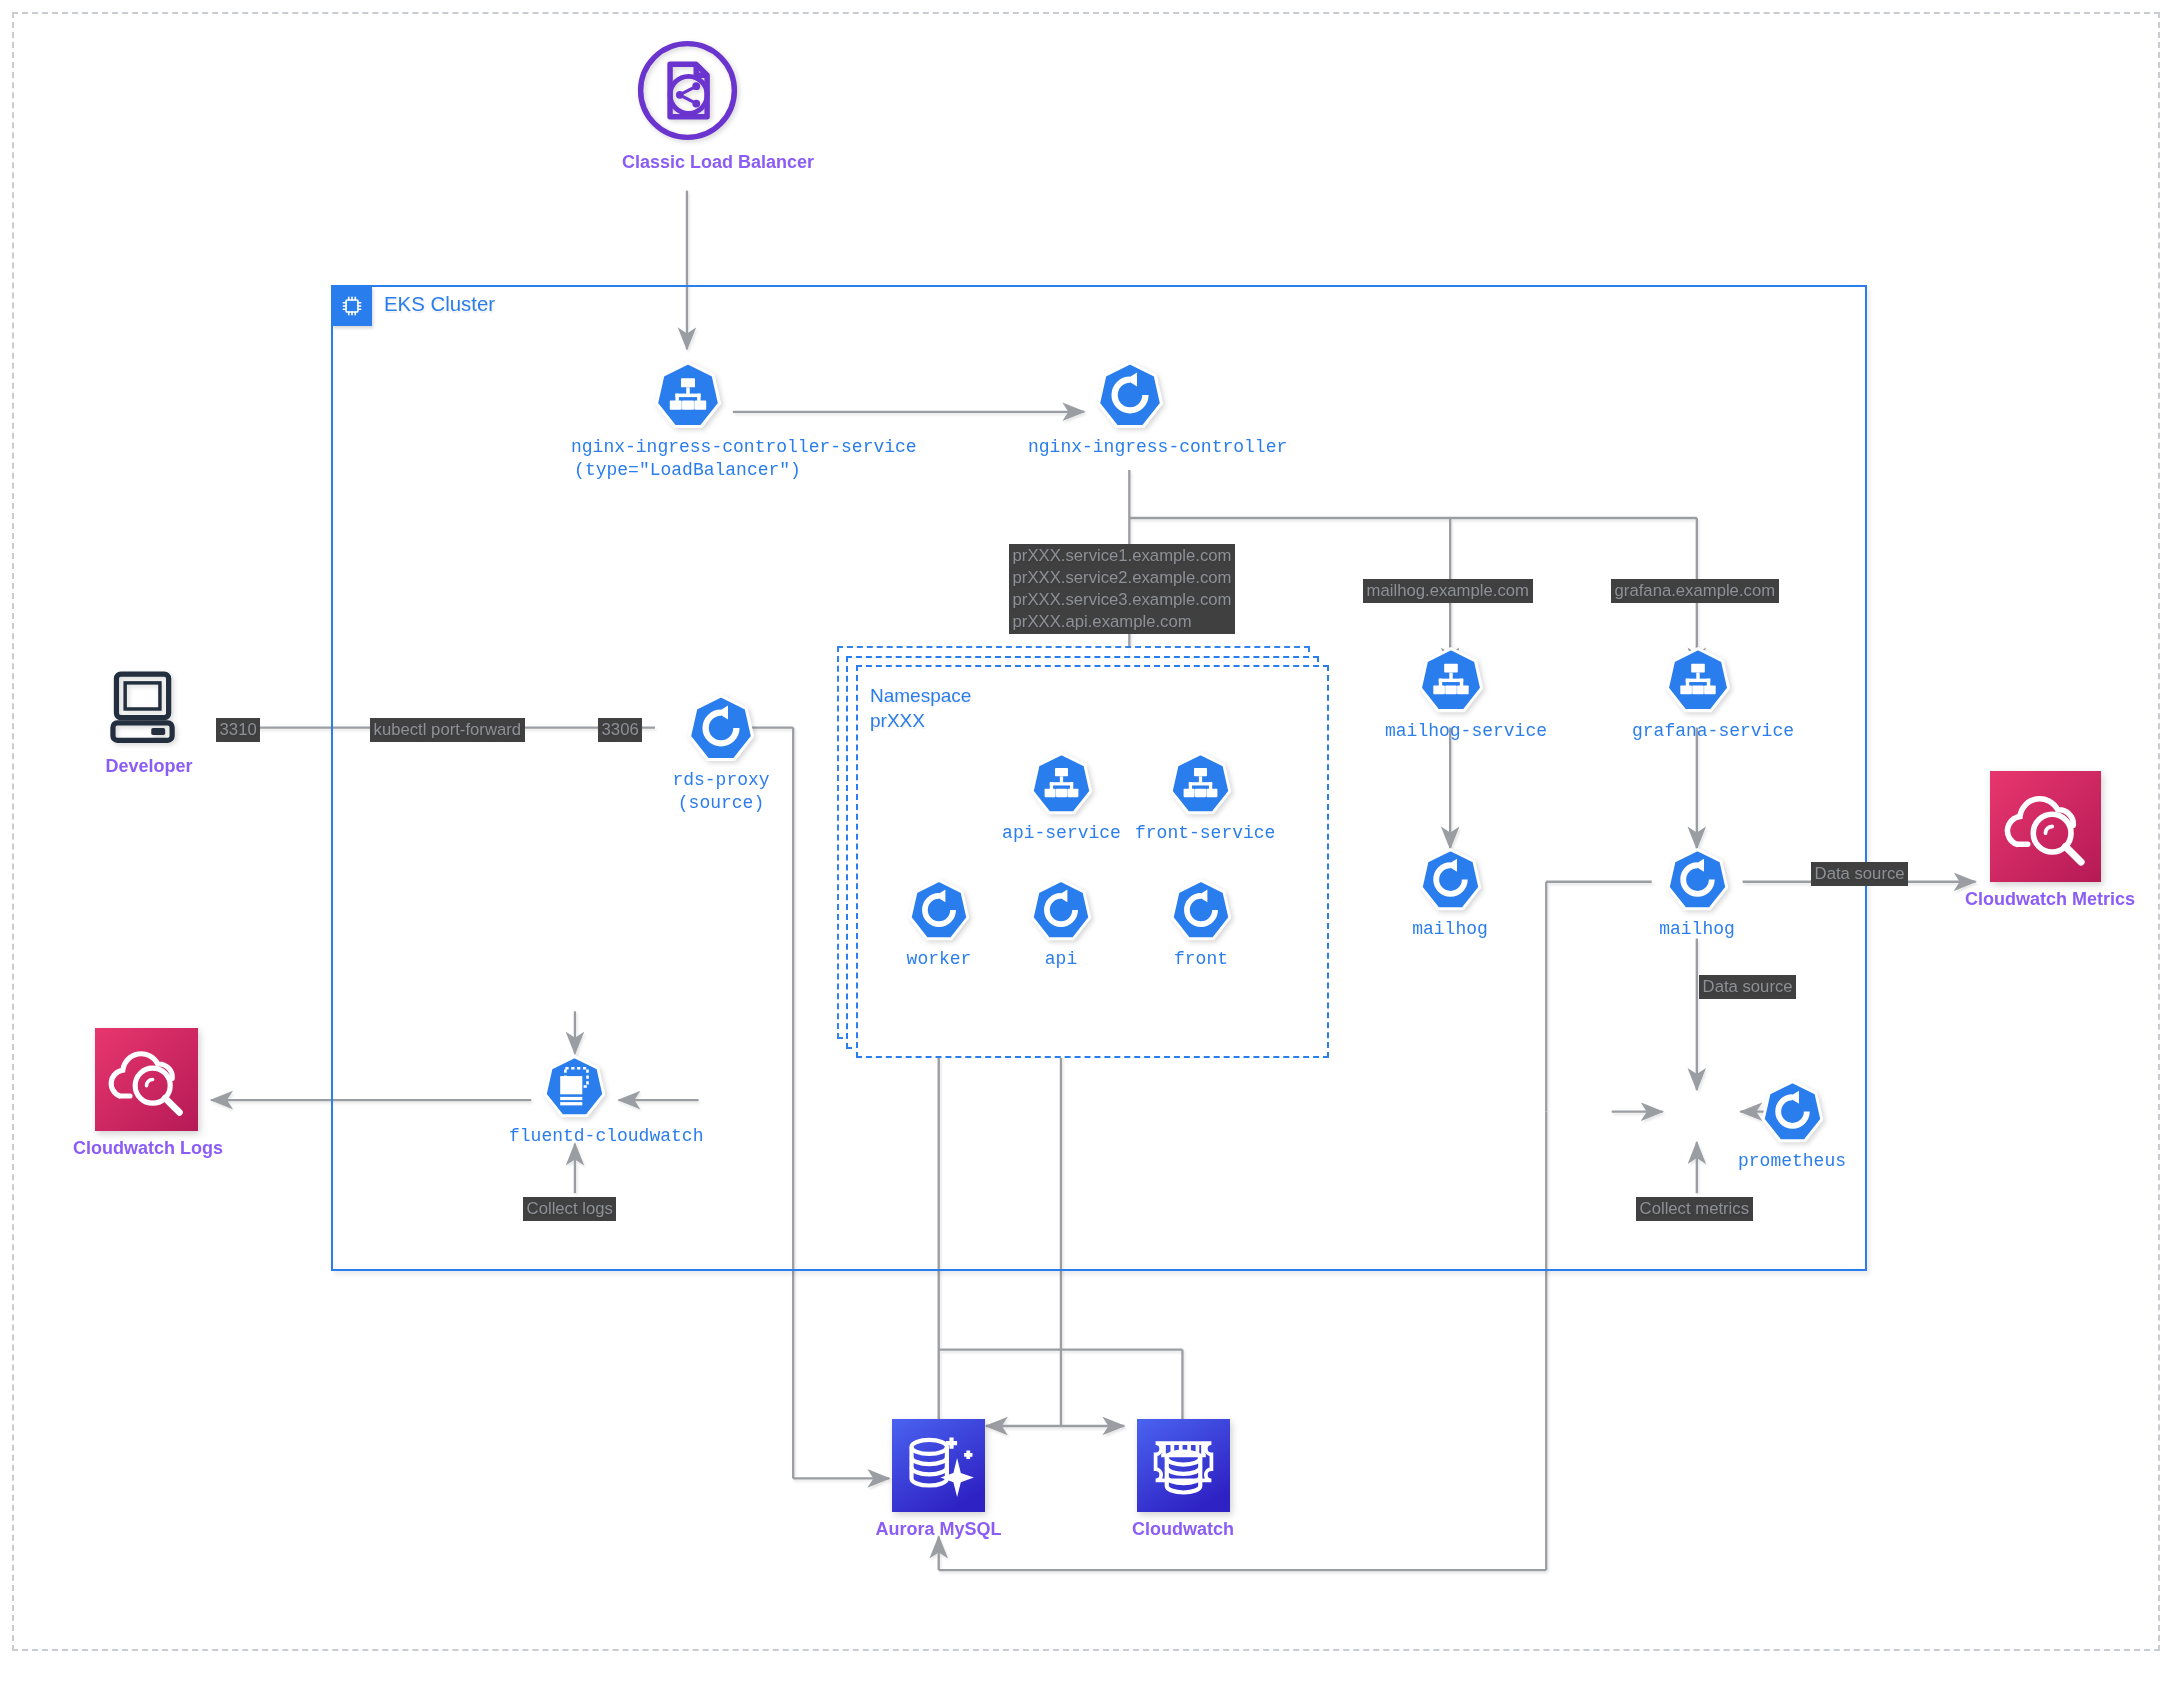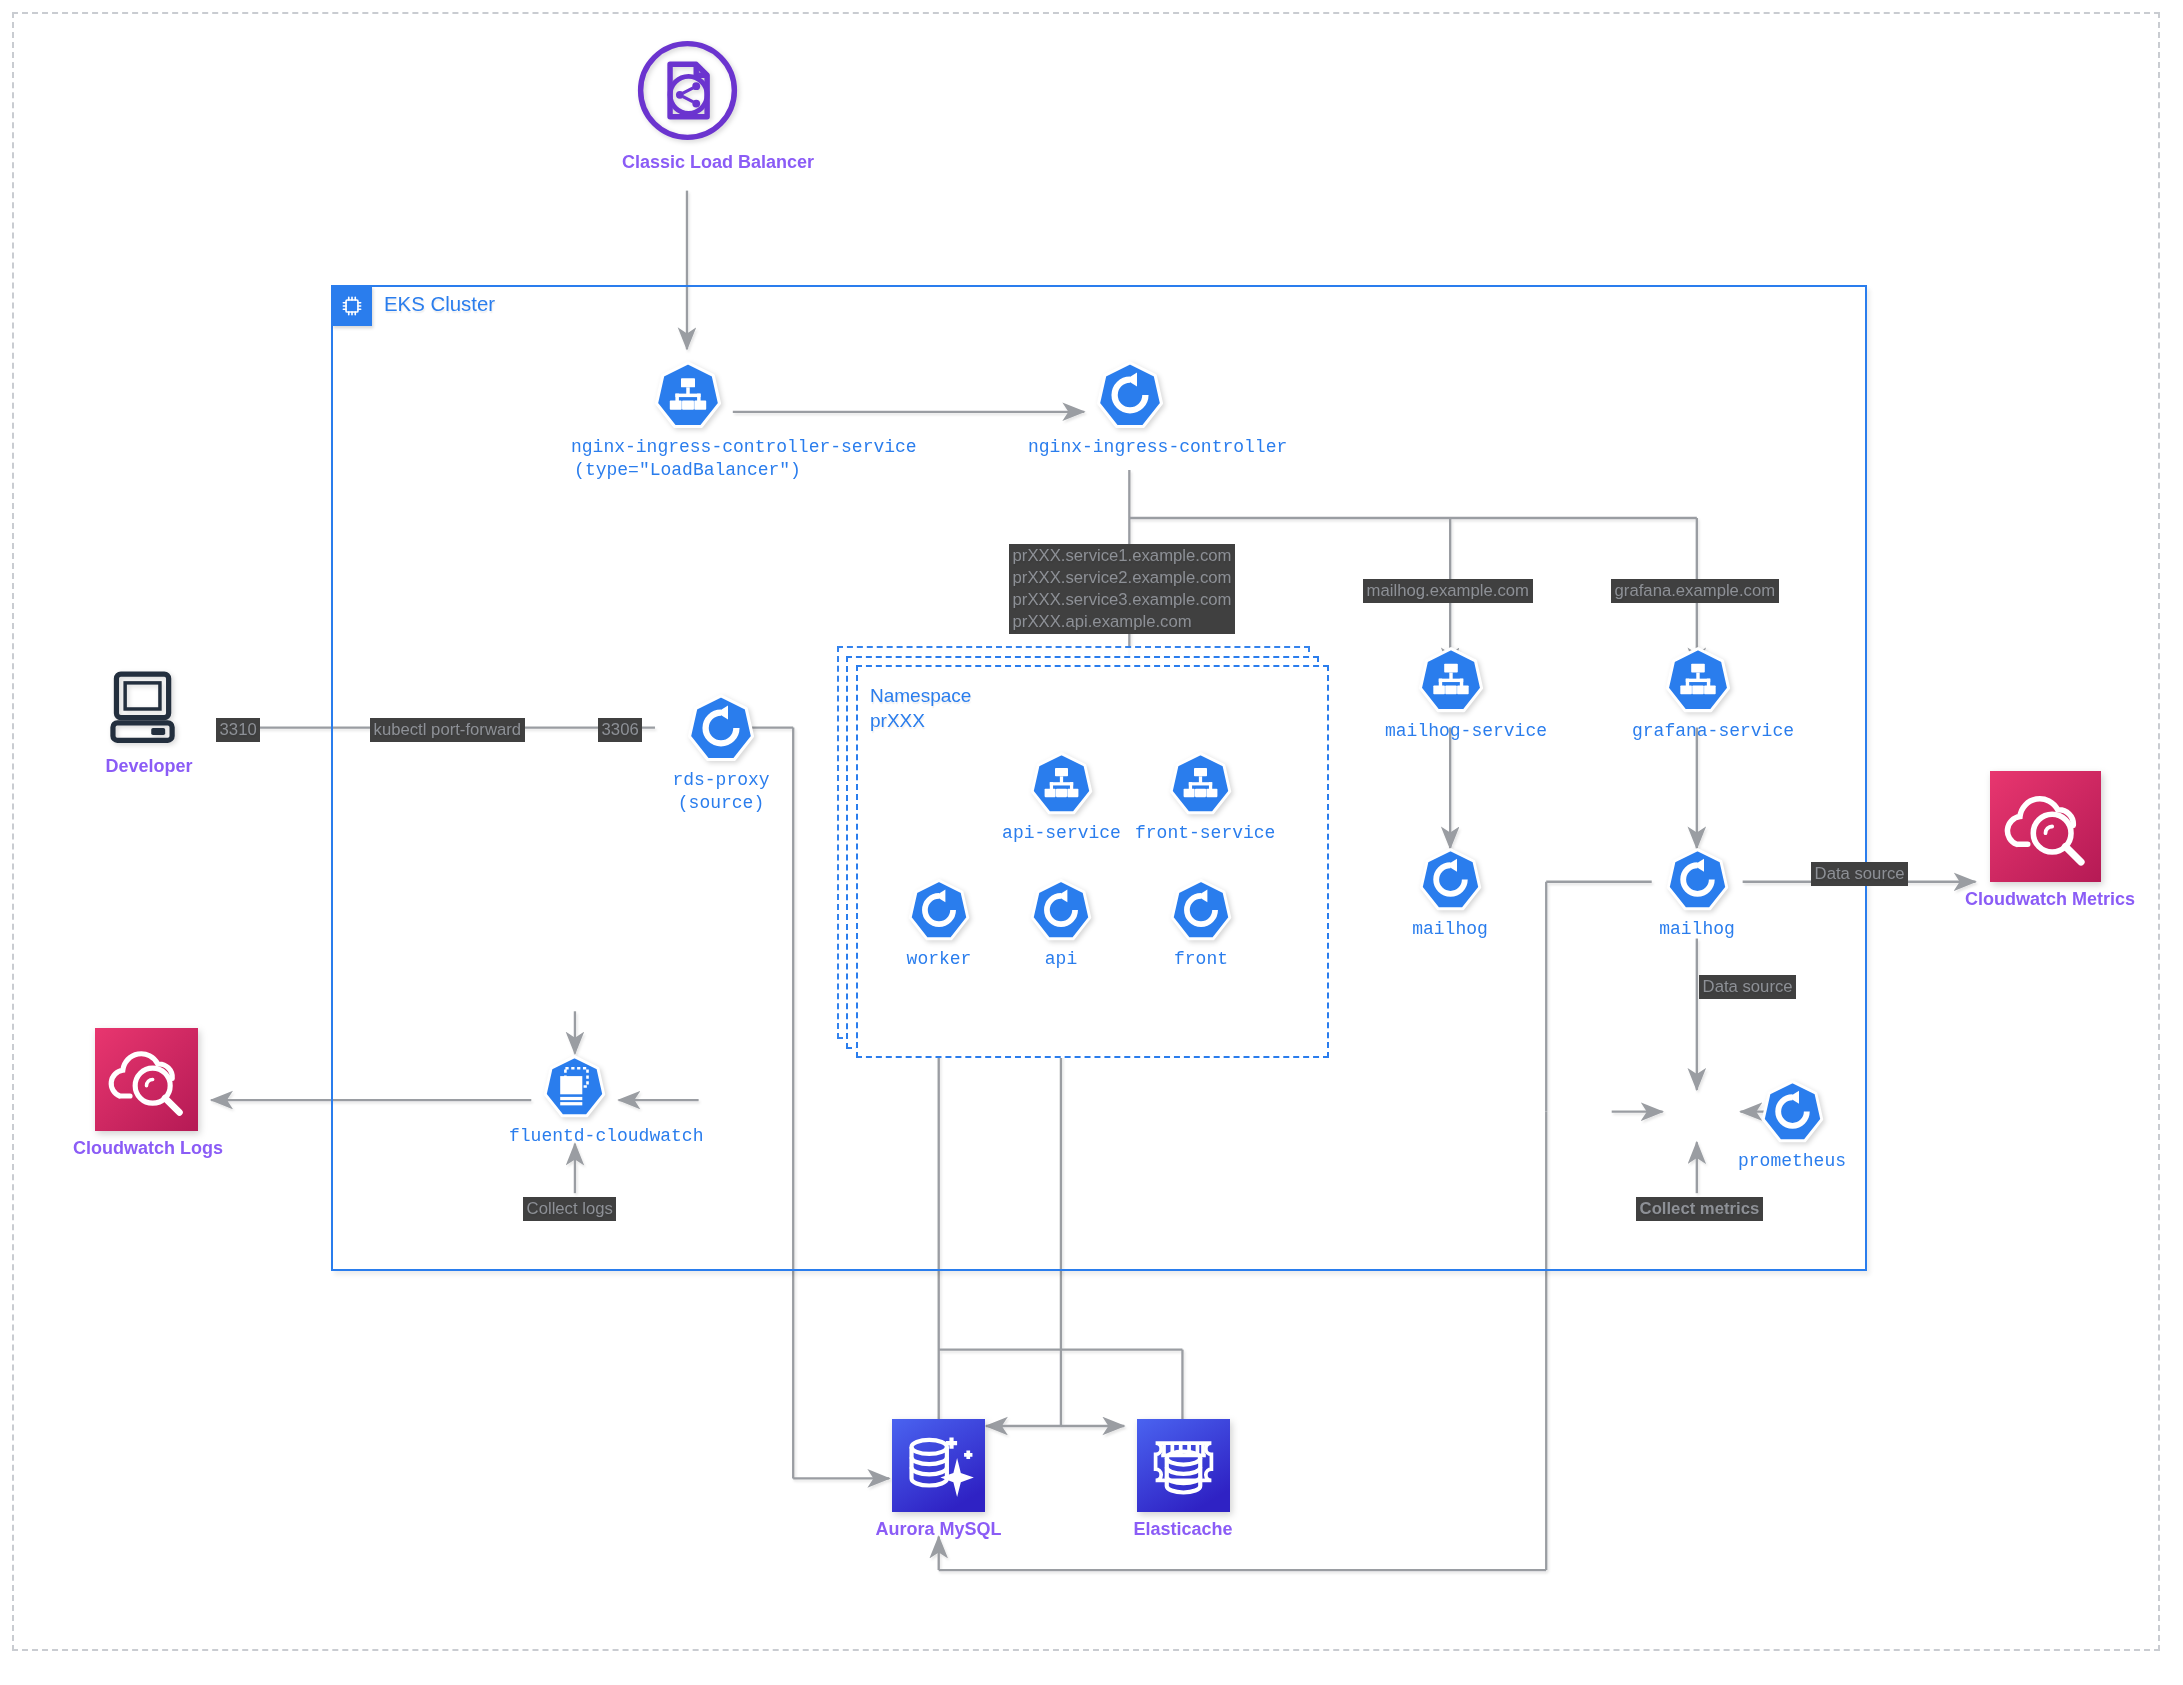--- a/index.html
+++ b/index.html
@@ -459,21 +459,21 @@
           <path d="M26 39 h48"></path>
         </g>
         <g fill="none" stroke="#fff" stroke-width="4.5">
           <ellipse cx="50" cy="42" rx="18" ry="7"></ellipse>
           <path d="M32 42 V72 a18 7 0 0 0 36 0 V42"></path>
           <path d="M32 52 a18 7 0 0 0 36 0"></path>
           <path d="M32 62 a18 7 0 0 0 36 0"></path>
         </g>
       </svg>
     </span>
-    <div class="lbl aws-lbl">Elasticache</div>
+    <div class="lbl aws-lbl">Cloudwatch</div>
   </div>
 
   <div class="edge-lbl multi" style="left:1009px;top:544px;">
     <div>prXXX.service1.example.com</div>
     <div>prXXX.service2.example.com</div>
     <div>prXXX.service3.example.com</div>
     <div>prXXX.api.example.com</div>
   </div>
 
   <div class="edge-lbl" style="left:1363px;top:579px;">mailhog.example.com</div>
@@ -481,20 +481,20 @@
   <div class="edge-lbl" style="left:1611px;top:579px;">grafana.example.com</div>
 
   <div class="edge-lbl" style="left:216px;top:718px;">3310</div>
 
   <div class="edge-lbl" style="left:370px;top:718px;">kubectl port-forward</div>
 
   <div class="edge-lbl" style="left:598px;top:718px;">3306</div>
 
   <div class="edge-lbl" style="left:523px;top:1197px;">Collect logs</div>
 
-  <div class="edge-lbl" style="left:1636px;top:1197px;font-weight:bold;">Collect metrics</div>
+  <div class="edge-lbl" style="left:1636px;top:1197px;">Collect metrics</div>
 
   <div class="edge-lbl" style="left:1811px;top:862px;">Data source</div>
 
   <div class="edge-lbl" style="left:1699px;top:975px;">Data source</div>
 
 </div>
 
 
 </body></html>

